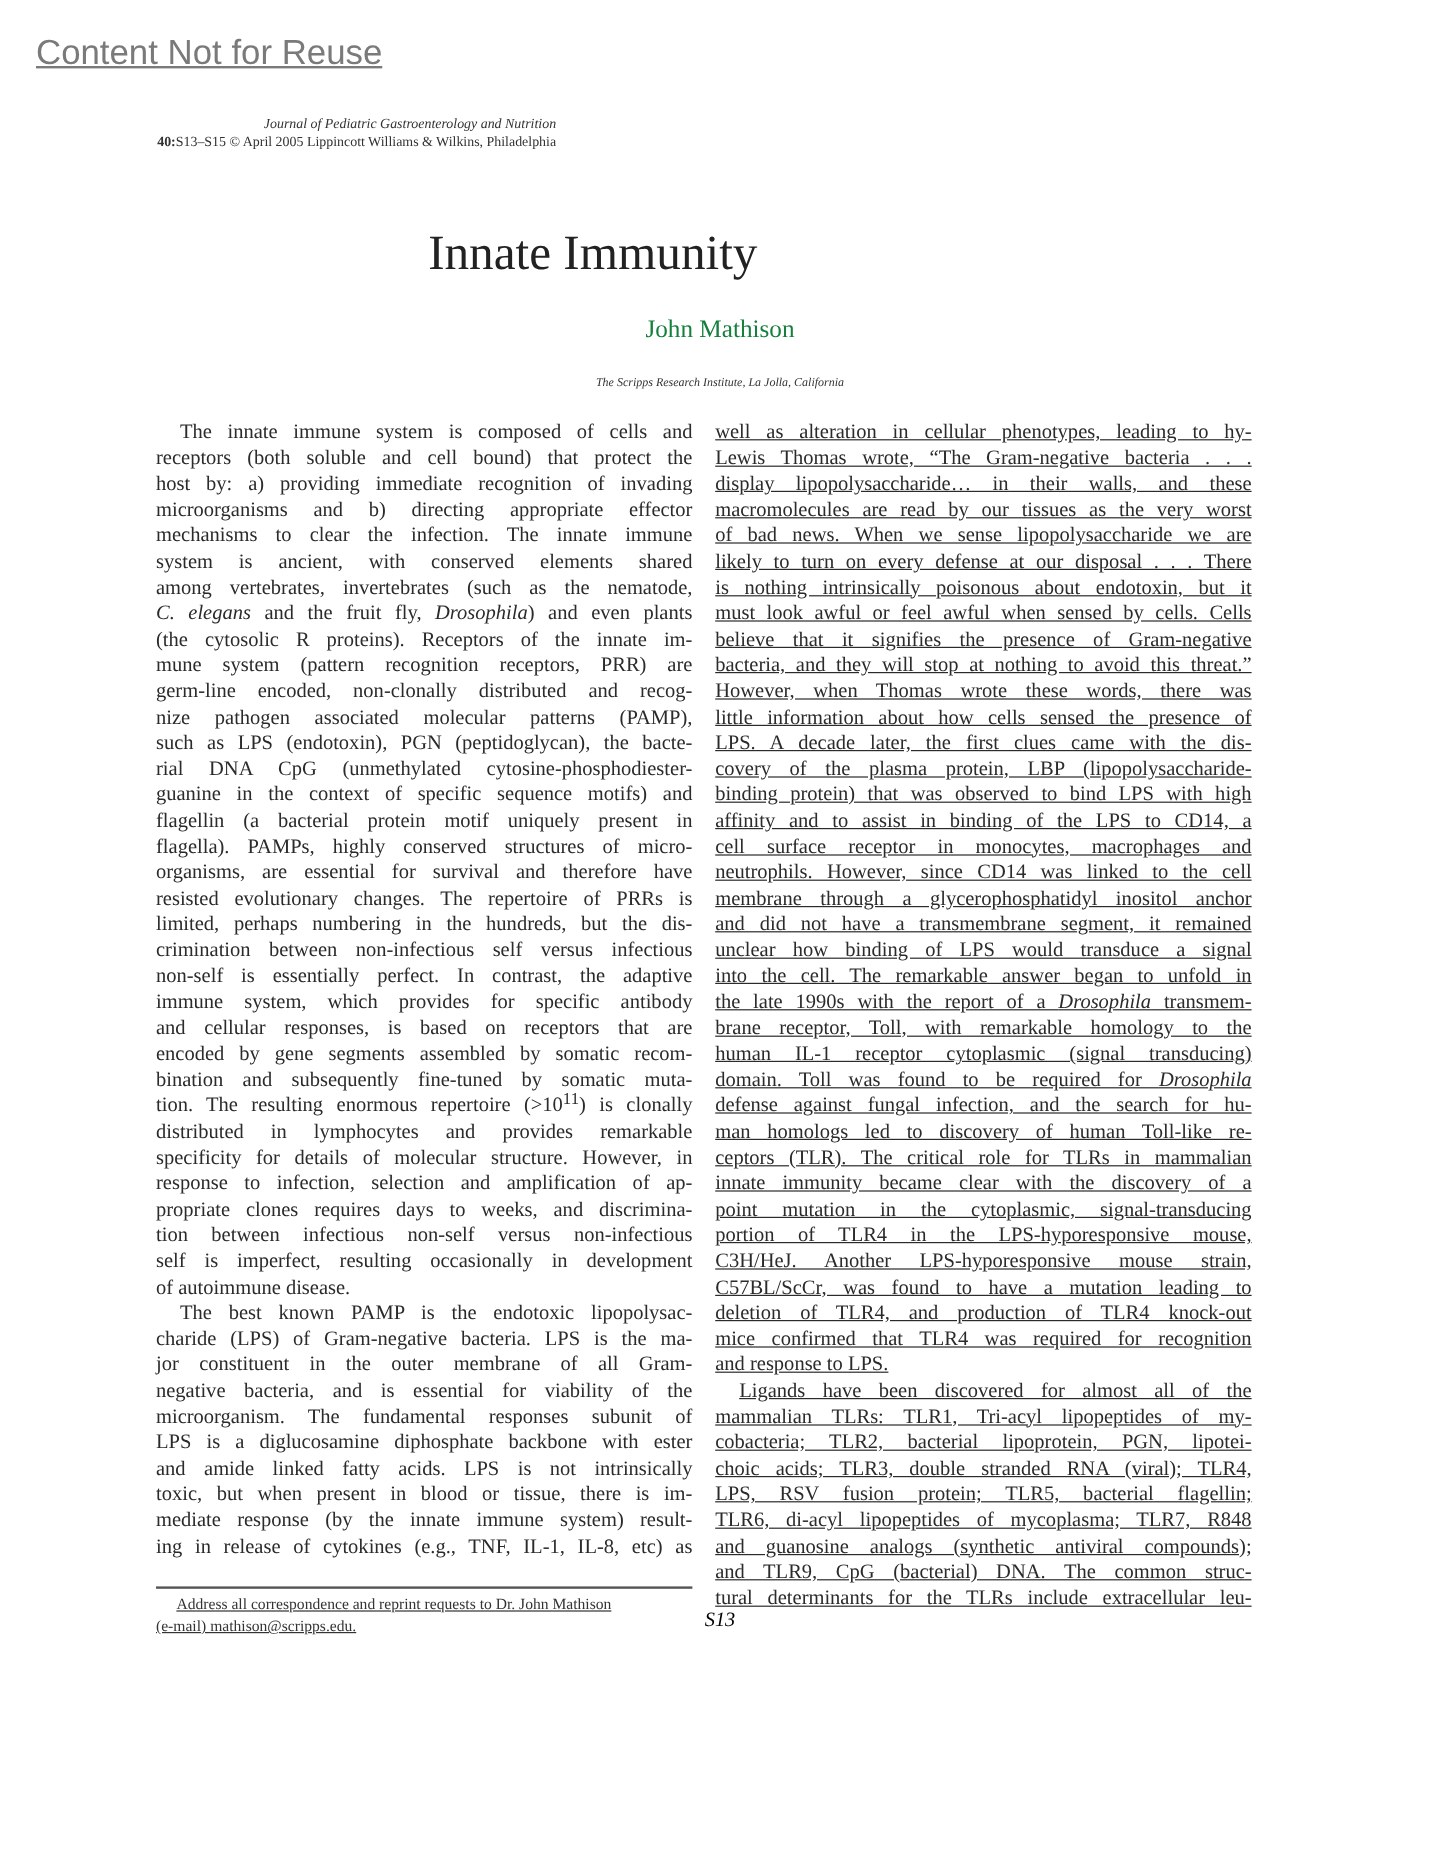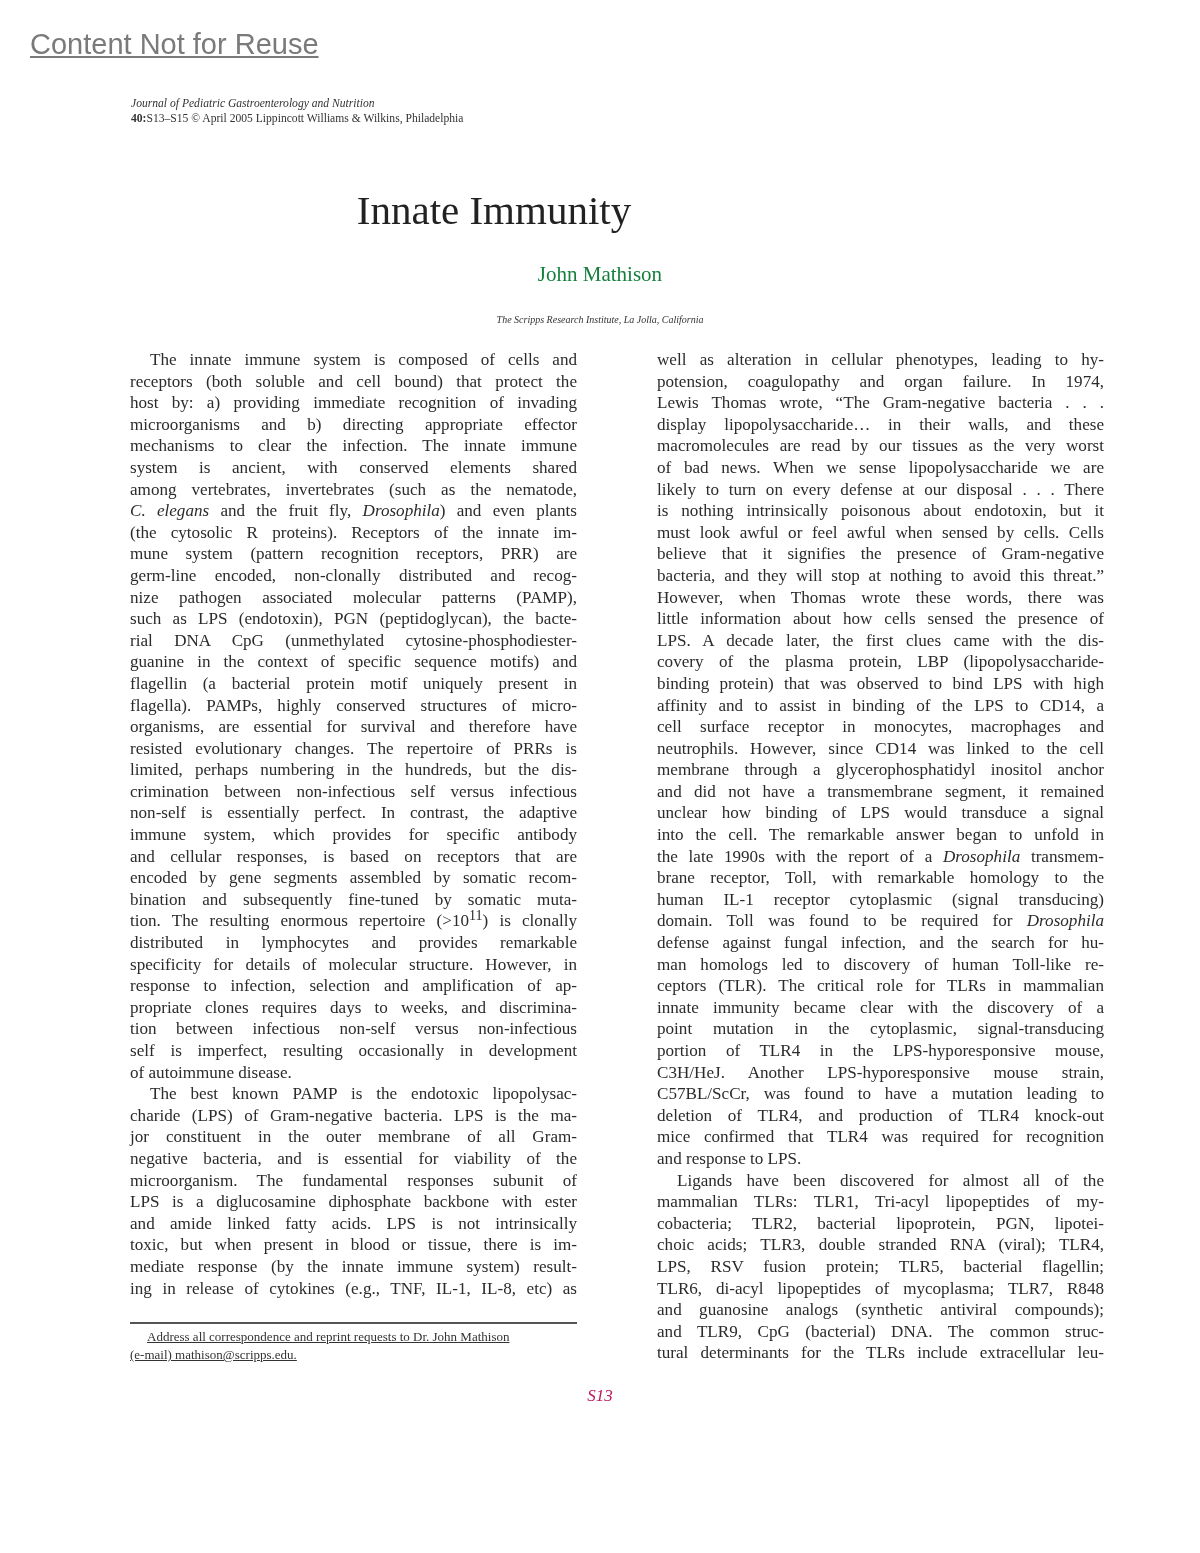--- a/index.html
+++ b/index.html
@@ -1,38 +1,38 @@
 <!DOCTYPE html>
 <html><head>
 <meta charset="utf-8">
 <style>
   html, body { margin: 0; padding: 0; background: #ffffff; }
   body { width: 1200px; height: 1553px; position: relative; overflow: hidden;
          font-family: "Liberation Serif", "DejaVu Serif", serif; color: #2a2a2a; }
   .watermark { position: absolute; left: 30px; top: 28px; font-family: "Liberation Sans", "DejaVu Sans", sans-serif;
                font-size: 29px; color: #7a7a7a; letter-spacing: 0px; text-decoration: underline; }
   .journal { position: absolute; left: 131px; top: 97px; font-size: 11.6px; line-height: 14.5px; color: #333; }
-  .journal .jname { font-style: italic; display: block; }
+  .journal .jname { font-style: italic; display: block; text-align: right; }
   .journal b { font-weight: bold; }
   .title { position: absolute; left: 0; width: 988px; top: 186px; text-align: center; font-size: 41px; color: #222; }
   .author { position: absolute; left: 0; width: 1200px; top: 262px; text-align: center; font-size: 21px; color: #15803d; }
   .affil { position: absolute; left: 0; width: 1200px; top: 314px; text-align: center; font-size: 10px; font-style: italic; color: #333; }
   .col { position: absolute; top: 349px; width: 447px; font-size: 17.1px; line-height: 21.6px; text-align: justify;
          hyphens: manual; color: #2b2b2b; }
   .col.left { left: 130px; }
-  .col.right { left: 657px; }
+  .col.right { left: 596px; text-decoration: underline; }
   .col .ln { display: block; text-align: justify; text-align-last: justify; white-space: nowrap; overflow: visible; height: 21.6px; }
   .col .ln.last { text-align-last: left; }
   .col .ln.indent { padding-left: 20px; }
   sup { font-size: 14px; line-height: 0; vertical-align: 6px; }
   .rule { position: absolute; left: 130px; top: 1322px; width: 447px; height: 0; border-top: 2px solid #555; }
   .footnote { position: absolute; left: 130px; top: 1328px; width: 447px; font-size: 13px; line-height: 18px; color: #333; }
   .footnote .ln { display: block; white-space: nowrap; text-decoration: underline; }
   .footnote .ln.first { padding-left: 17px; }
-  .pagenum { position: absolute; left: 0; width: 1200px; top: 1386px; text-align: center; font-style: italic; font-size: 17px; color: #be185d; }
+  .pagenum { position: absolute; left: 0; width: 1200px; top: 1340px; text-align: center; font-style: italic; font-size: 17px; color: #000000; }
   i { font-style: italic; }
 </style>
 </head>
 <body>
 
 <div class="watermark">Content Not for Reuse</div>
 
 <div class="journal">
   <span class="jname">Journal of Pediatric Gastroenterology and Nutrition</span>
   <span><b>40:</b><span>S13–S15 © April 2005 Lippincott Williams &amp; Wilkins, Philadelphia</span></span>
@@ -83,21 +83,20 @@
     <span class="ln">negative bacteria, and is essential for viability of the</span>
     <span class="ln">microorganism. The fundamental responses subunit of</span>
     <span class="ln">LPS is a diglucosamine diphosphate backbone with ester</span>
     <span class="ln">and amide linked fatty acids. LPS is not intrinsically</span>
     <span class="ln">toxic, but when present in blood or tissue, there is im-</span>
     <span class="ln">mediate response (by the innate immune system) result-</span>
     <span class="ln">ing in release of cytokines (e.g., TNF, IL-1, IL-8, etc) as</span>
   </div>
 <div class="col right" id="rightcol">
     <span class="ln">well as alteration in cellular phenotypes, leading to hy-</span>
-    <span class="ln">potension, coagulopathy and organ failure. In 1974,</span>
     <span class="ln">Lewis Thomas wrote, “The Gram-negative bacteria . . .</span>
     <span class="ln">display lipopolysaccharide… in their walls, and these</span>
     <span class="ln">macromolecules are read by our tissues as the very worst</span>
     <span class="ln">of bad news. When we sense lipopolysaccharide we are</span>
     <span class="ln">likely to turn on every defense at our disposal . . . There</span>
     <span class="ln">is nothing intrinsically poisonous about endotoxin, but it</span>
     <span class="ln">must look awful or feel awful when sensed by cells. Cells</span>
     <span class="ln">believe that it signifies the presence of Gram-negative</span>
     <span class="ln">bacteria, and they will stop at nothing to avoid this threat.”</span>
     <span class="ln">However, when Thomas wrote these words, there was</span>

